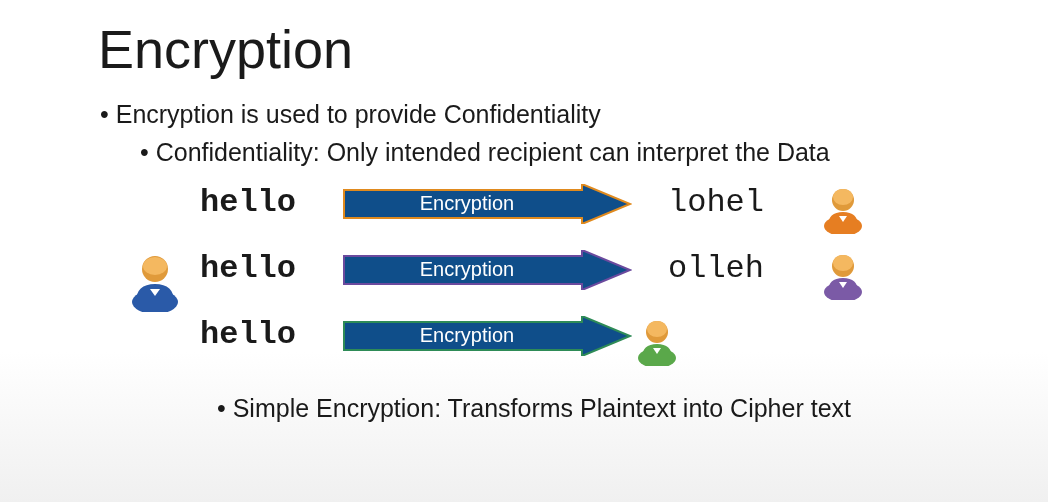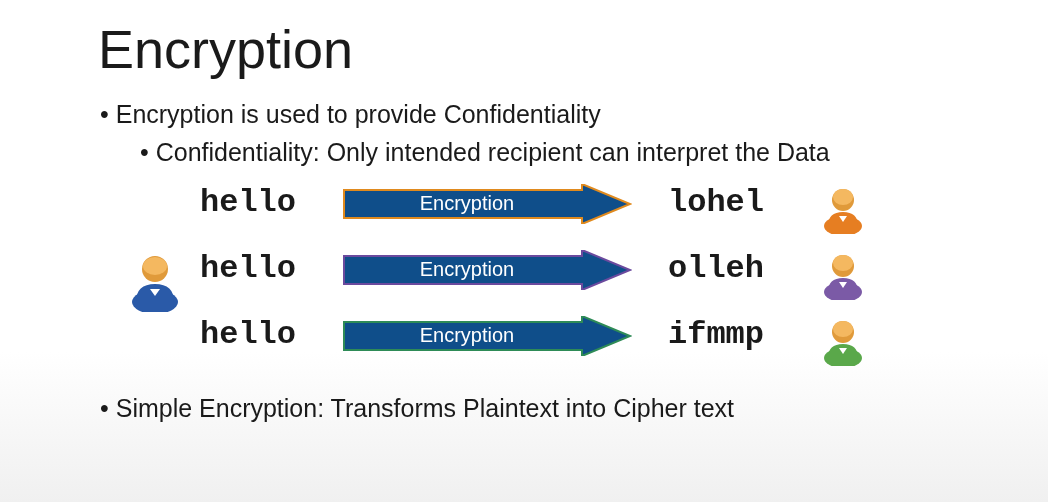--- a/index.html
+++ b/index.html
@@ -51,21 +51,21 @@
       font-family: "Courier New", Courier, monospace;
       font-size: 32px;
       font-weight: bold;
       width: 130px;
       text-align: left;
       margin-left: 10px;
     }
     .cipher {
       font-family: "Courier New", Courier, monospace;
       font-size: 32px;
-      font-weight: bold;
+      font-weight: normal;
       width: 150px;
       text-align: left;
       margin-left: 36px;
     }
     .arrow-wrap {
       width: 290px;
       height: 40px;
       margin-left: 12px;
     }
     .arrow-svg { display: block; }
@@ -76,20 +76,21 @@
       font-weight: 500;
     }
     .receiver-col {
       width: 50px;
       display: flex;
       align-items: center;
       justify-content: center;
     }
     .bottom-section {
       margin-top: 4px;
+      text-align: center;
     }
   </style>
 </head>
 <body>
 
 <h1 class="title">Encryption</h1>
 
 <div class="bullets">
   <div class="bullet-top bullet-dot">Encryption is used to provide Confidentiality</div>
   <div class="sub-bullet bullet-dot">Confidentiality:  Only intended recipient can interpret the Data</div>
@@ -149,21 +150,20 @@
 
   <div class="row">
     <div class="sender-col"></div>
     <div class="plain">hello</div>
     <div class="arrow-wrap">
       <svg class="arrow-svg" width="290" height="40" viewBox="0 0 290 40">
         <polygon points="2,6 240,6 240,0 288,20 240,40 240,34 2,34" fill="#0f4e8a" stroke-width="2" stroke="#2e8b57"></polygon>
         <text x="125" y="26" text-anchor="middle" class="arrow-label">Encryption</text>
       </svg>
     </div>
-    <div class="cipher">ifmmp</div>
     <div class="receiver-col">
       <svg width="46" height="50" viewBox="0 0 46 50">
         <ellipse cx="23" cy="42" rx="19" ry="10" fill="#5aa84a"></ellipse>
         <path d="M 8 42 Q 8 28 23 28 Q 38 28 38 42 Z" fill="#5aa84a"></path>
         <circle cx="23" cy="16" r="11" fill="#e09a3a"></circle>
         <ellipse cx="23" cy="13" rx="10" ry="8" fill="#f4b860"></ellipse>
         <path d="M 19 32 L 23 38 L 27 32 Z" fill="#ffffff"></path>
       </svg>
     </div>
   </div>

